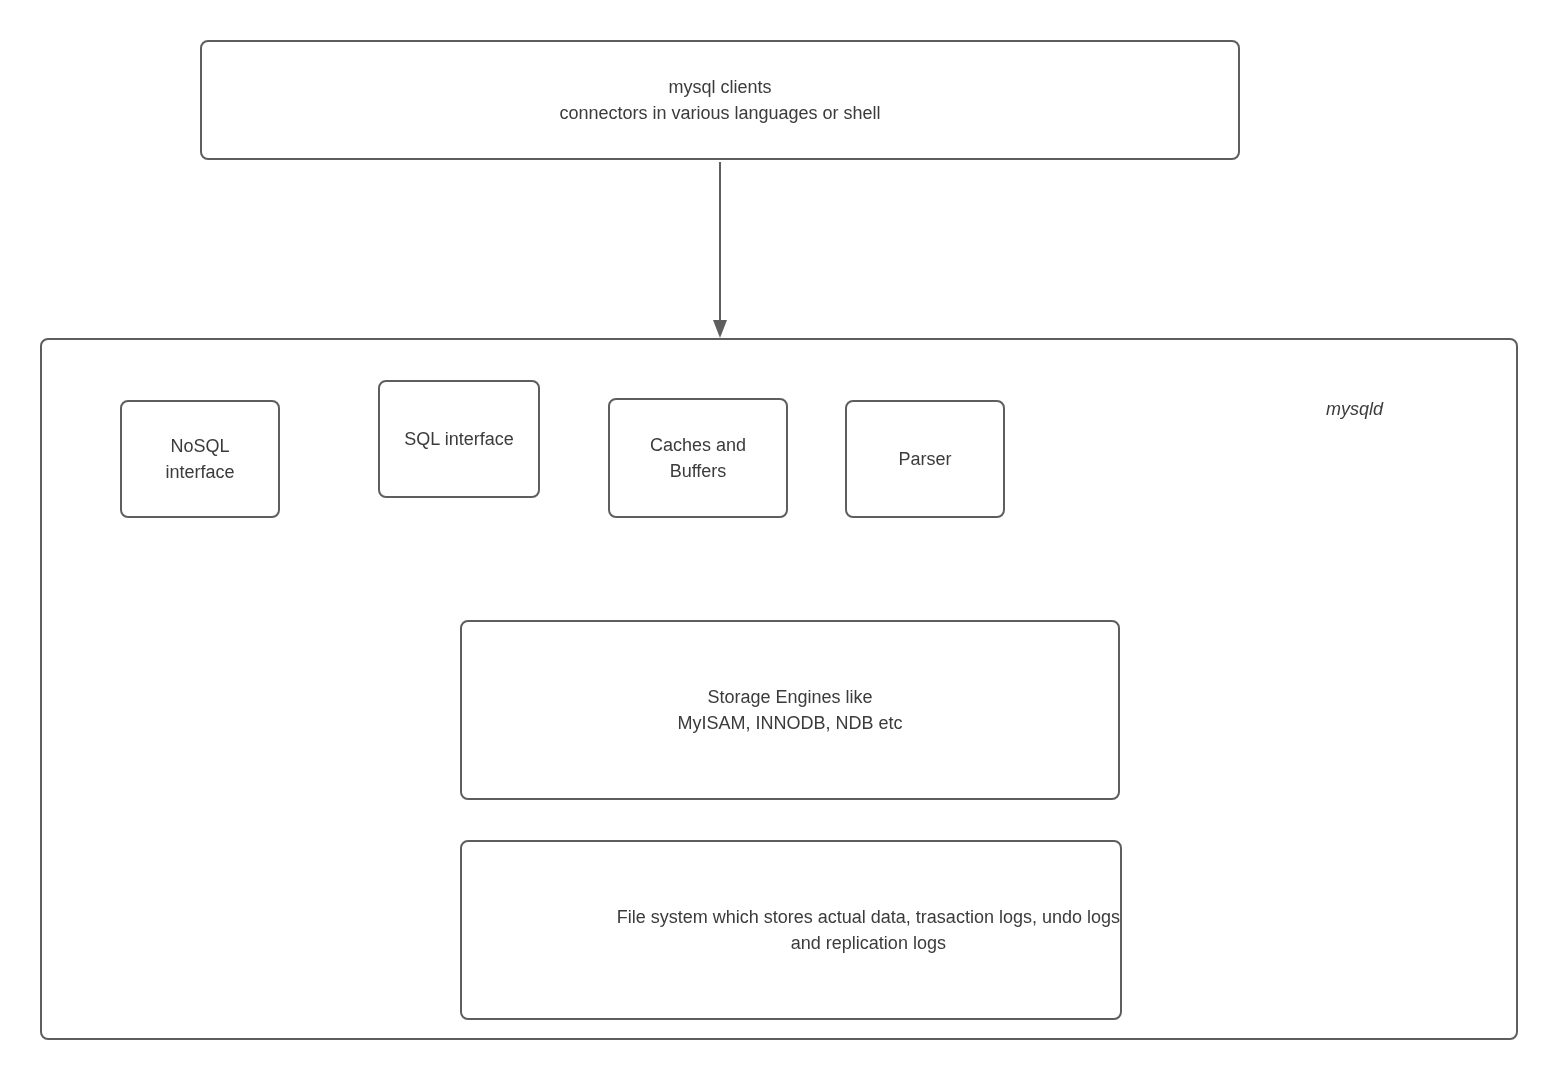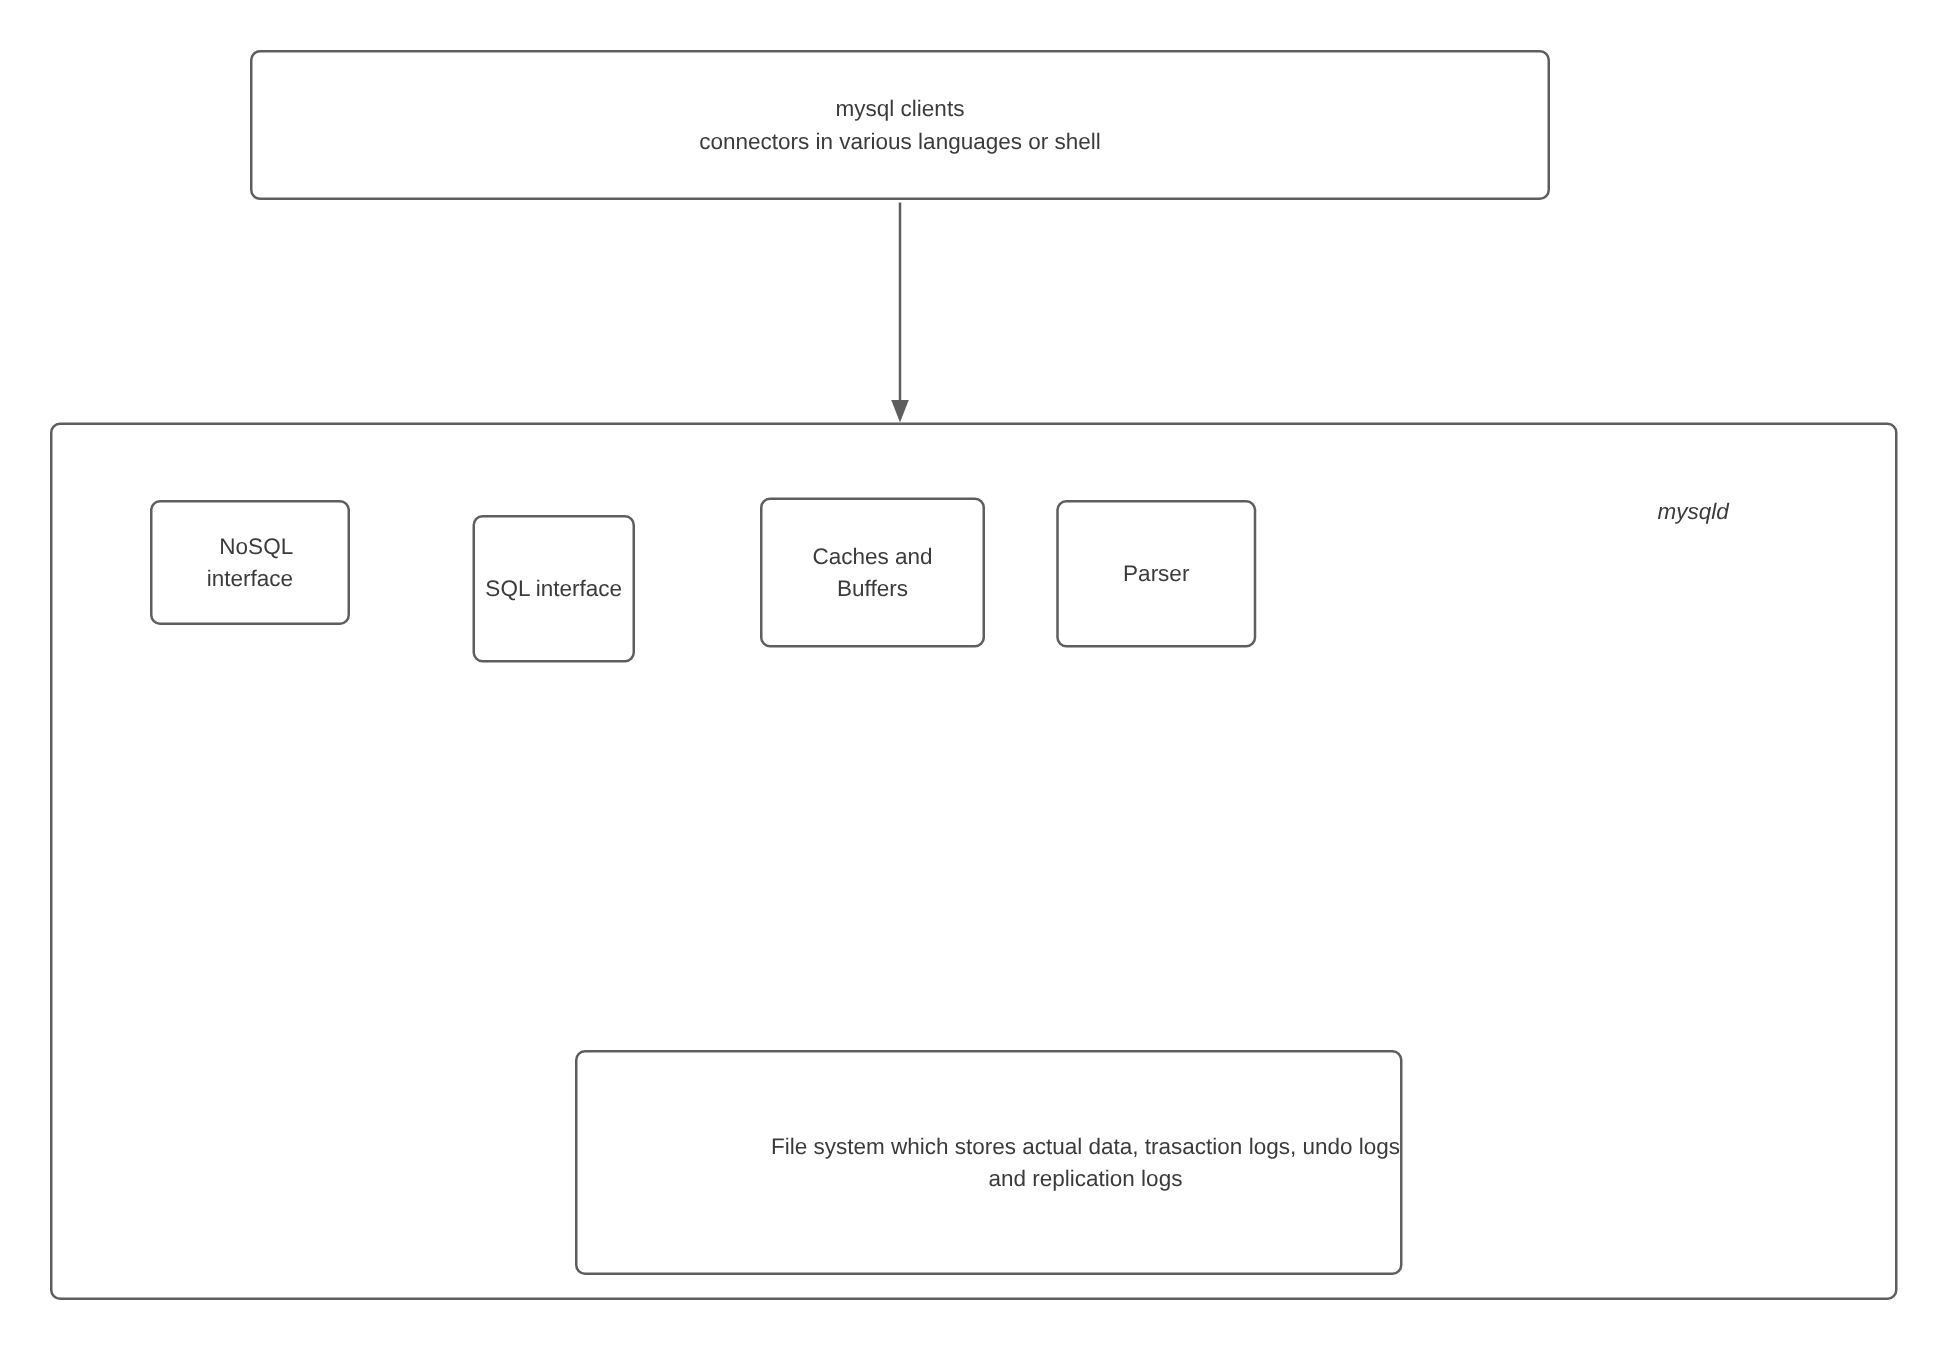--- a/index.html
+++ b/index.html
@@ -42,22 +42,22 @@
   .mysqld-label {
     position: absolute;
     left: 1326px;
     top: 398px;
     font-size: 18px;
     line-height: 22px;
     color: #3b3b3b;
     font-style: italic;
   }
   
-  .comp-nosql    { left: 120px;  top: 400px; width: 160px; height: 100px; text-align: right; }
-  .comp-sql      { left: 378px;  top: 412px; width: 130px; height: 118px; }
+  .comp-nosql    { left: 120px;  top: 400px; width: 160px; height: 118px; }
+  .comp-sql      { left: 378px;  top: 380px; width: 162px; height: 118px; }
   .comp-caches   { left: 608px;  top: 398px; width: 180px; height: 120px; }
   .comp-parser   { left: 845px;  top: 400px; width: 160px; height: 118px; }
   .comp-query    { left: 1078px; top: 400px; width: 162px; height: 118px; }
   
   .storage-box   { left: 460px; top: 620px; width: 660px; height: 180px; }
   .files-box     { left: 460px; top: 840px; width: 662px; height: 180px; justify-content: flex-end; }
   
   .arrow-svg {
     position: absolute;
     left: 700px;
@@ -97,19 +97,23 @@
   <div class="node comp-caches">
     <span>Caches and
 Buffers</span>
   </div>
 
   <div class="node comp-parser">
     <span>Parser</span>
   </div>
 
 
+  <div class="node storage-box">
+    <span>Storage Engines like
+MyISAM, INNODB, NDB etc</span>
+  </div>
 
   <div class="node files-box">
     <span>File system which stores actual data, trasaction logs, undo logs
 and replication logs</span>
   </div>
 
 </div>
 
 </body></html>

